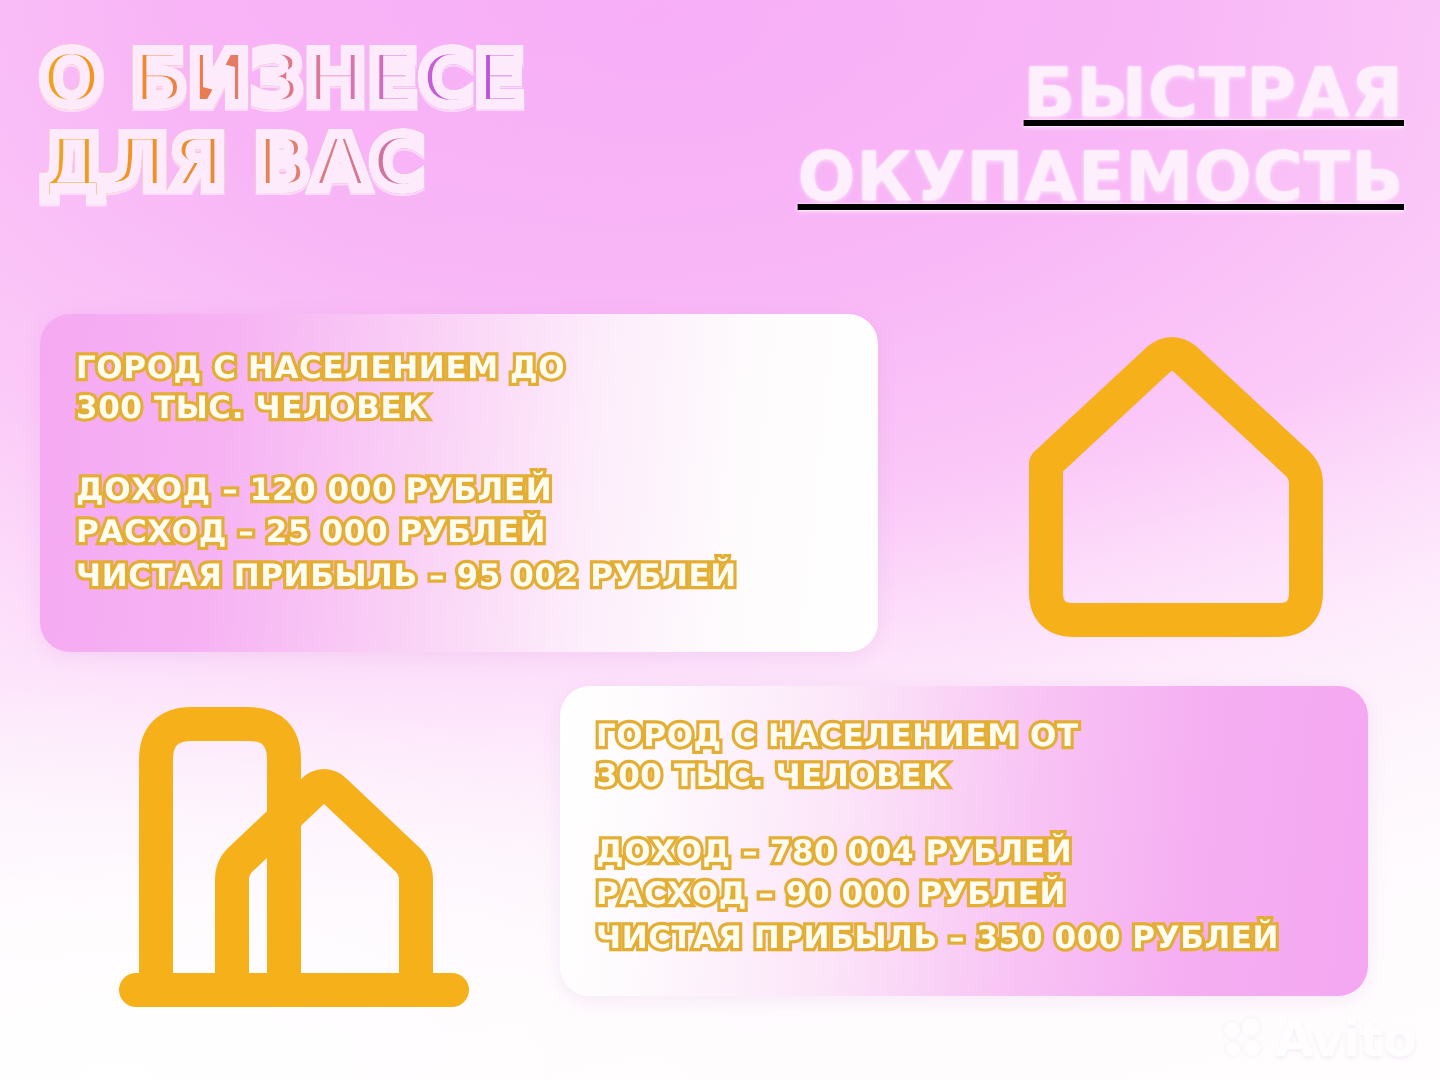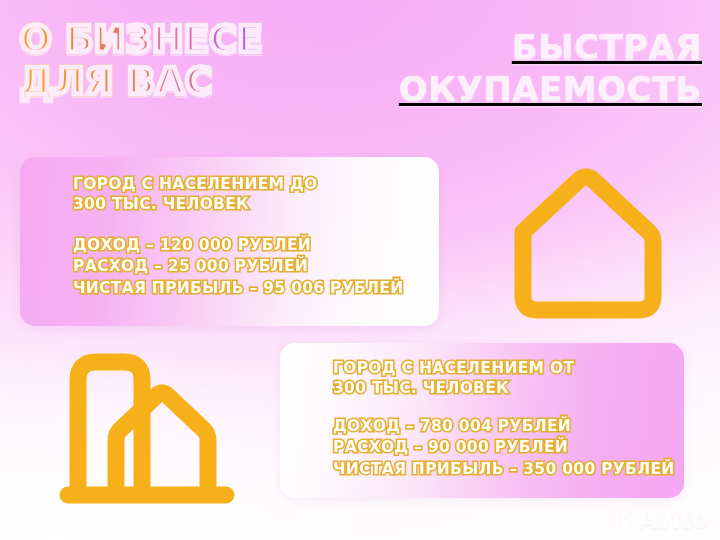--- a/index.html
+++ b/index.html
@@ -75,21 +75,20 @@
     text-shadow: 0 0 1px rgba(255,255,255,0.85), 0 1px 2px rgba(255,255,255,0.55);
   }
   .headline-right .hr-line.r2 { margin-top:8px;margin-left:44px; }
 
   
   .card {
     position:absolute;
     border-radius:15px;
     z-index:4;
     box-shadow: 0 2px 10px rgba(190,120,200,0.14);
-    padding-left: 35px;
   }
   #card-small {
     left:20px; top:157px;
     width:419px; height:169px;
     background: linear-gradient(96deg, #F5A9F2 0%, #F6B2F3 22%, #FAD2F6 46%, #FDEEFB 66%, #FEFBFD 82%, #FFFFFF 100%);
   }
   #card-large {
     left:280px; top:343px;
     width:404px; height:155px;
     background: linear-gradient(96deg, #FFFFFF 0%, #FEFAFD 12%, #FCE6F9 34%, #F8C3F4 58%, #F5AEF2 78%, #F4A7F1 100%);
@@ -178,21 +177,21 @@
     </svg>
   </div>
 
   <div class="card" id="card-small">
     <div class="card-inner">
       <div class="card-title">ГОРОД С НАСЕЛЕНИЕМ ДО</div>
       <div class="card-title">300 ТЫС. ЧЕЛОВЕК</div>
       <div class="card-stats">
         <span class="card-stat">ДОХОД – 120 000 РУБЛЕЙ</span>
         <span class="card-stat">РАСХОД – 25 000 РУБЛЕЙ</span>
-        <span class="card-stat">ЧИСТАЯ ПРИБЫЛЬ – 95 006 РУБЛЕЙ</span>
+        <span class="card-stat">ЧИСТАЯ ПРИБЫЛЬ – 95 002 РУБЛЕЙ</span>
       </div>
     </div>
   </div>
 
   <div class="card" id="card-large">
     <div class="card-inner">
       <div class="card-title">ГОРОД С НАСЕЛЕНИЕМ ОТ</div>
       <div class="card-title">300 ТЫС. ЧЕЛОВЕК</div>
       <div class="card-stats">
         <span class="card-stat">ДОХОД – 780 004 РУБЛЕЙ</span>

